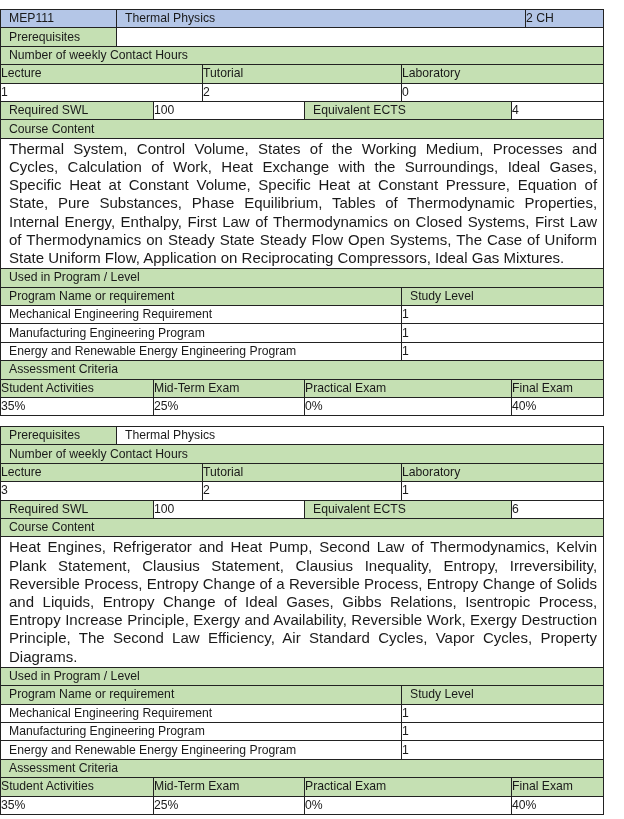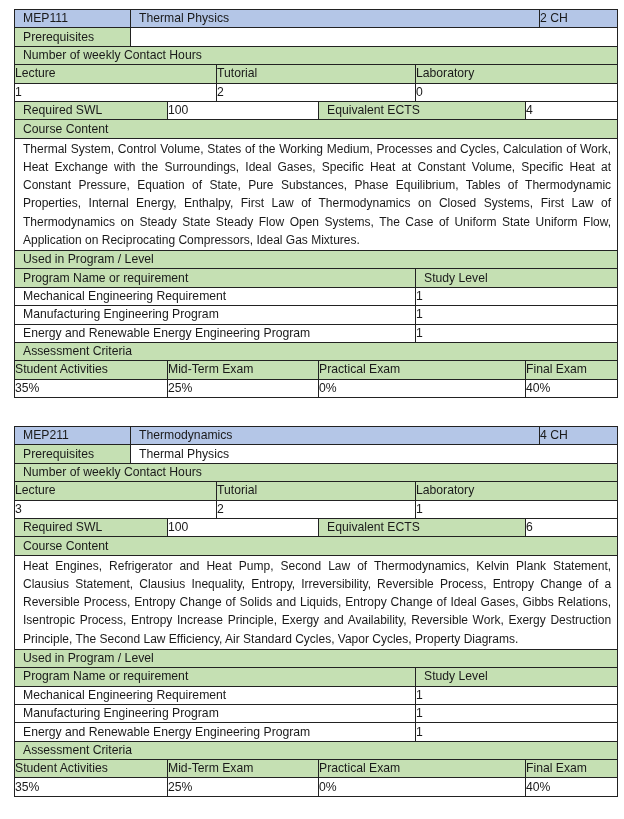--- a/index.html
+++ b/index.html
@@ -1,24 +1,24 @@
 <!DOCTYPE html>
 <html><head>
 <meta charset="utf-8">
 <style>
   html, body { margin:0; padding:0; background:#ffffff; }
   body { width:624px; height:819px; position:relative; overflow:hidden;
          font-family:"Liberation Sans", "DejaVu Sans", sans-serif; font-size:12.2px; color:#1a1a1a; }
-  .course { position:absolute; left:14px; width:603px; border-collapse:collapse; table-layout:fixed;border-radius:28px; }
+  .course { position:absolute; left:0; width:603px; border-collapse:collapse; table-layout:fixed;border-radius:28px; }
   .course td { border:1px solid #222; padding:0 0 0 8px; height:17.4px; line-height:17px; white-space:nowrap; overflow:hidden; }
   .course td.c { text-align:left; padding:0; }
   .blue { background:#b4c6e7; }
   .green { background:#c5e0b3; }
   .white { background:#ffffff; }
-  .content { white-space:normal !important; text-align:justify; line-height:18.2px !important; padding:1px 6px 1px 8px !important; font-size:12px; }
+  .content { white-space:normal !important; text-align:justify; line-height:18.2px !important; padding:1px 6px 1px 8px !important; font-size:15px; }
   #course-1 { top:9px; }
   #course-2 { top:426px; }
 </style>
 </head>
 <body>
 
 <table class="course" id="course-1">
   <colgroup>
     <col style="width:116px">
       <col style="width:37px">
@@ -110,25 +110,20 @@
       <col style="width:49px">
       <col style="width:102px">
       <col style="width:48px">
       <col style="width:43px">
       <col style="width:6px">
       <col style="width:110px">
       <col style="width:14px">
       <col style="width:78px">
   </colgroup>
   <tbody>
-      <tr>
-    <td class="blue">MEP211</td>
-    <td class="blue" colspan="8">Thermodynamics</td>
-    <td class="blue c">4 CH</td>
-  </tr>
   <tr>
     <td class="green">Prerequisites</td>
     <td class="white" colspan="9">Thermal Physics</td>
   </tr>
   <tr>
     <td class="green" colspan="10">Number of weekly Contact Hours</td>
   </tr>
   <tr>
     <td class="green c" colspan="3">Lecture</td>
     <td class="green c" colspan="4">Tutorial</td>

